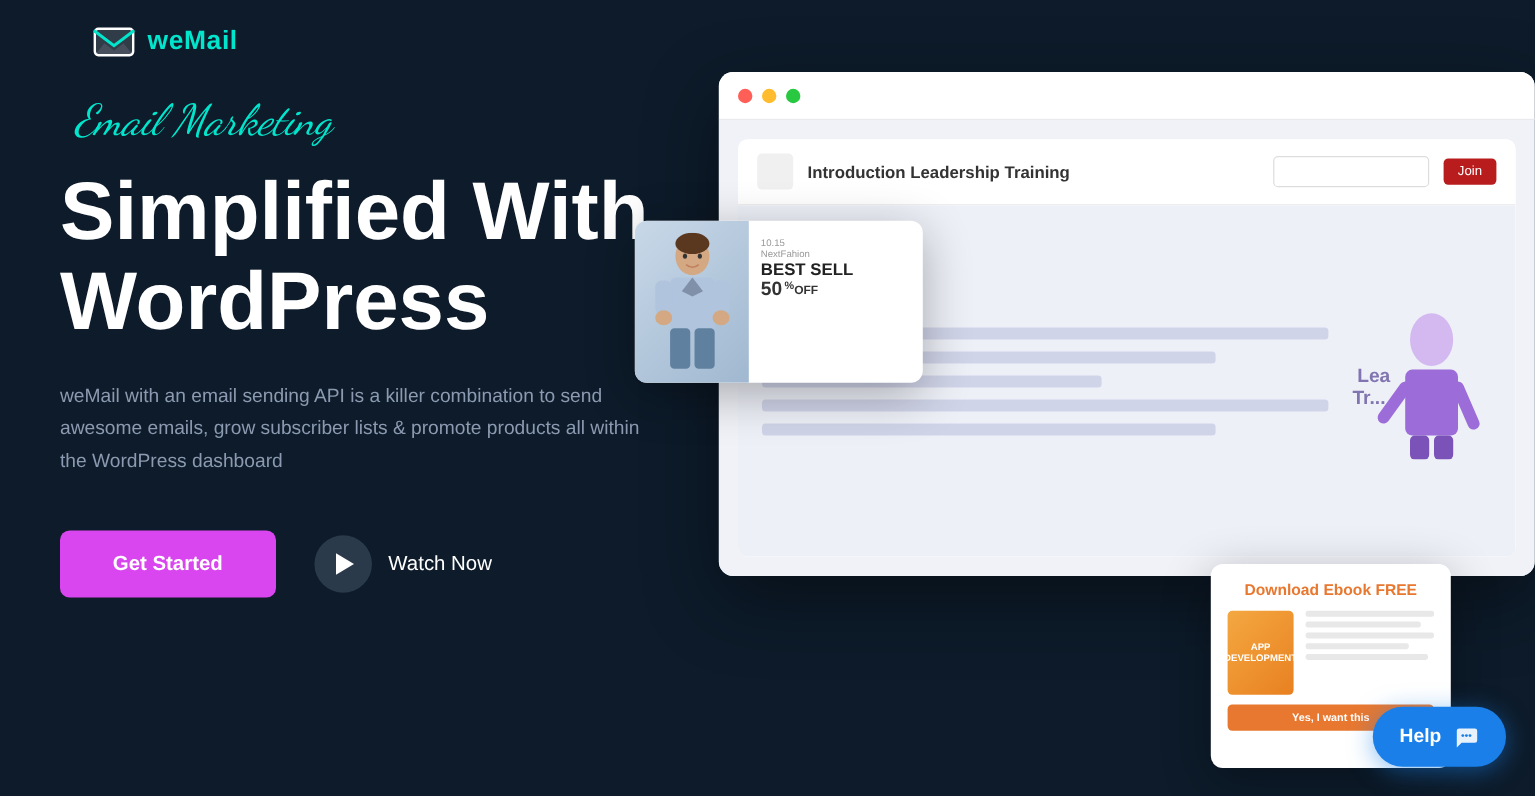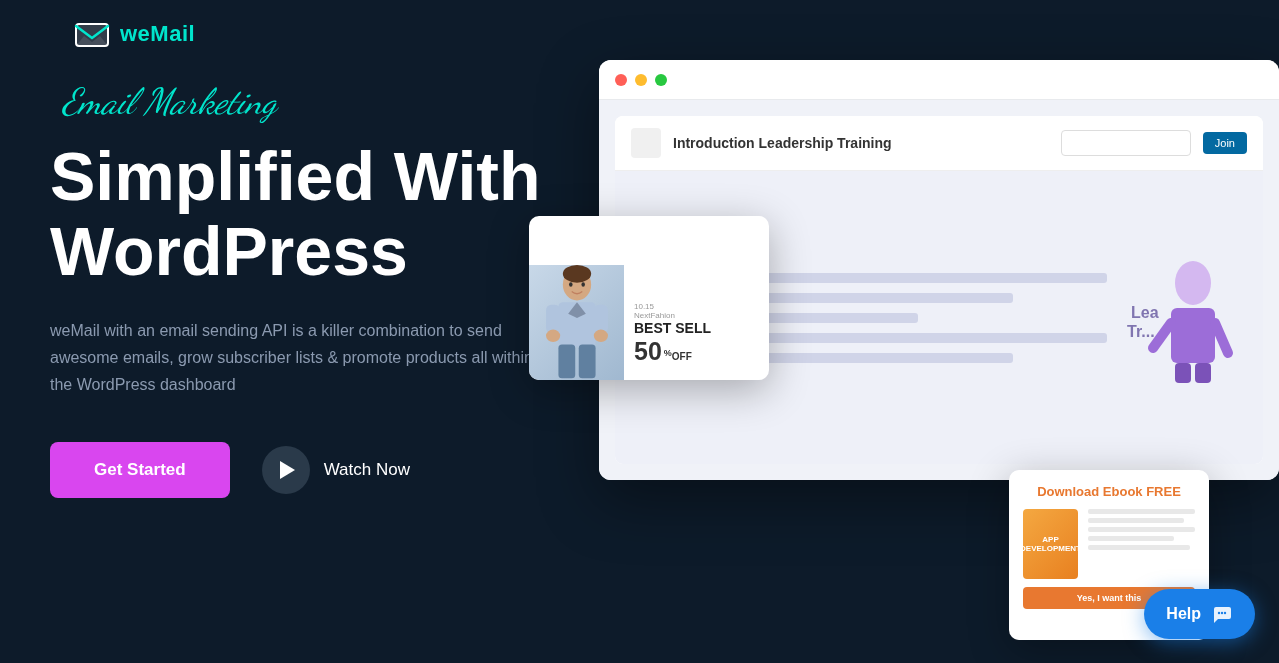--- a/index.html
+++ b/index.html
@@ -12,24 +12,23 @@
       overflow: hidden;
       position: relative;
     }
 
     
     .header {
       position: absolute;
       top: 0;
       left: 0;
       right: 0;
-      padding: 20px 50px;
-      display: flex;
-      align-items: center;
-      margin-left: 24px;
+      padding: 20px 77px;
+      display: flex;
+      align-items: center;
     }
 
     .logo-container {
       display: flex;
       align-items: center;
       gap: 10px;
     }
 
     .logo-icon {
       width: 36px;
@@ -215,21 +214,21 @@
 
     .email-input-fake {
       width: 130px;
       height: 26px;
       border: 1px solid #ddd;
       border-radius: 4px;
       background: white;
     }
 
     .email-btn-fake {
-      background: #0369a1;
+      background: #b91c1c;
       color: white;
       border: none;
       border-radius: 4px;
       padding: 5px 12px;
       font-size: 11px;
     }
 
     .email-body {
       flex: 1;
       background: #eef0f8;
@@ -264,30 +263,29 @@
       width: 120px;
       display: flex;
       flex-direction: column;
       align-items: center;
       gap: 8px;
     }
 
     
     .product-card {
       position: absolute;
-      top: 156px;
+      top: 124px;
       left: 0;
       width: 240px;
-      height: 164px;
+      height: 135px;
       background: white;
       border-radius: 10px;
       box-shadow: 0 10px 40px rgba(0,0,0,0.3);
       overflow: hidden;
       display: flex;
-      align-items: flex-end;
     }
 
     .product-img-area {
       width: 95px;
       background: linear-gradient(135deg, #c8d8e8 0%, #a0b8d0 100%);
       display: flex;
       align-items: center;
       justify-content: center;
       position: relative;
     }
@@ -312,21 +310,21 @@
       line-height: 1.2;
     }
 
     .product-discount {
       display: flex;
       align-items: baseline;
       gap: 2px;
     }
 
     .discount-num {
-      font-size: 25px;
+      font-size: 16px;
       font-weight: 800;
       color: #333;
     }
 
     .discount-off {
       font-size: 10px;
       font-weight: 600;
       color: #333;
     }
 

